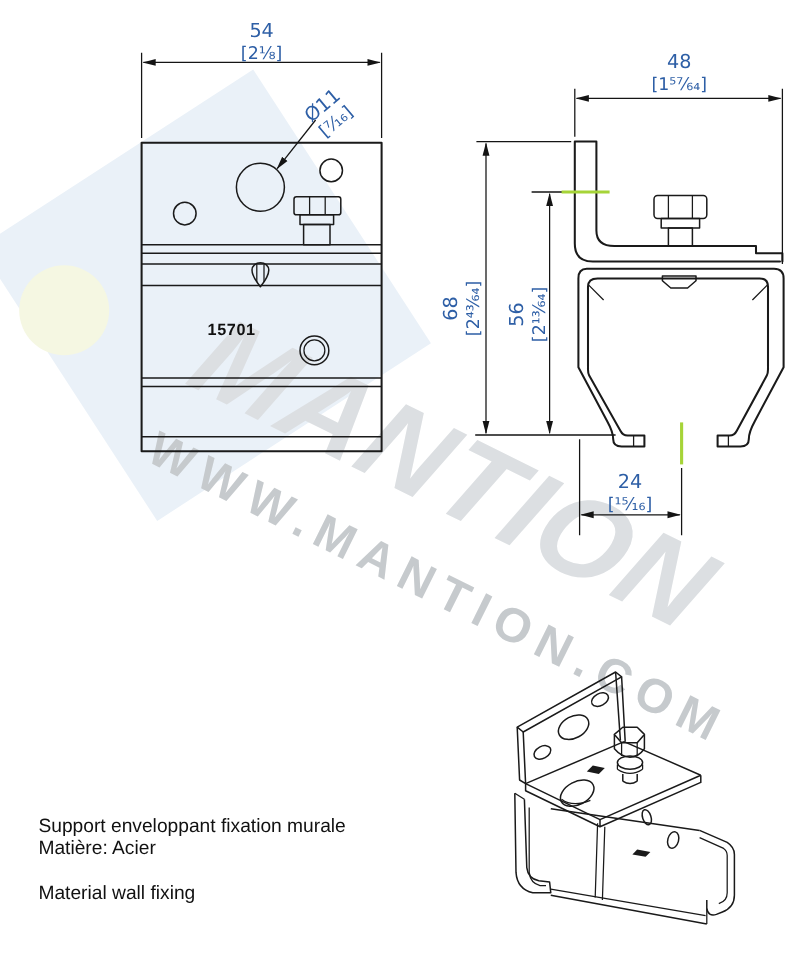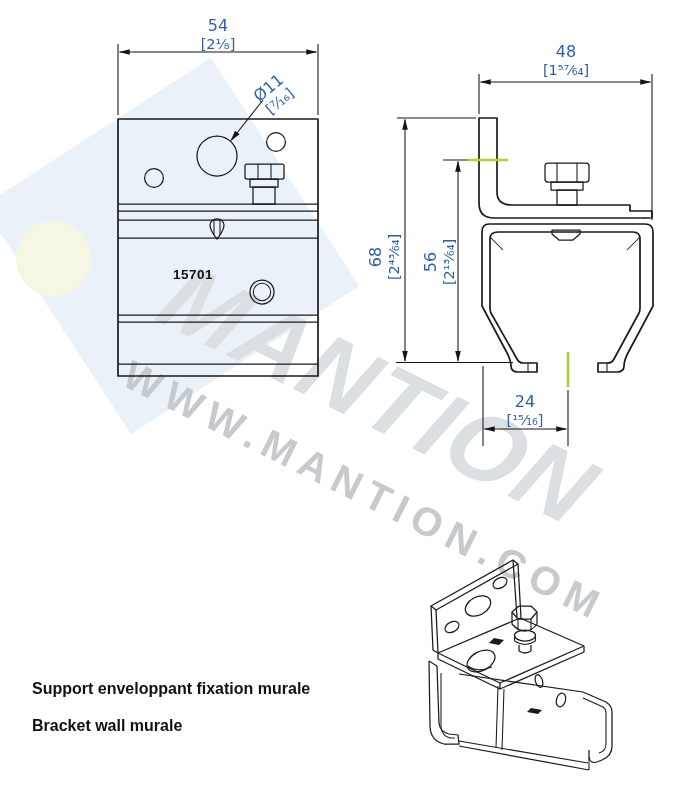--- a/index.html
+++ b/index.html
@@ -22,21 +22,21 @@
   .ml{stroke:#1a1a1a;stroke-width:1.25;fill:none;stroke-linejoin:round;}
   .tl{stroke:#1a1a1a;stroke-width:1.05;fill:none;}
   .dl{stroke:#141414;stroke-width:1.05;fill:none;}
   .grn{stroke:#a6d438;stroke-width:2.6;fill:none;}
   .dim{fill:#2e5fa6;font-family:"DejaVu Sans",sans-serif;font-size:16px;}
   .dim2{font-size:14.5px;}
   .pn{fill:#111;font-weight:bold;font-size:13.5px;letter-spacing:.5px;
       font-family:"Liberation Sans",sans-serif;}
   .blk{fill:#1a1a1a;stroke:none;}
   
-  .desc{position:absolute;left:32px;top:679px;font-size:16px;line-height:19px;color:#111;font-weight:bold;}
+  .desc{position:absolute;left:32px;top:679px;font-size:16px;line-height:19px;color:#111;}
   .desc p{margin:0;}
   .desc p.second{margin-top:18px;}
 </style>
 </head>
 <body>
 
 <div class="canvas">
 
   <div class="wm-square"></div>
   <div class="wm-circle"></div>
@@ -161,16 +161,17 @@
       <path class="ml" d="M583,692 L606,702 Q612,706 612,712 L612,746 Q612,756 602,760 L597,762 Q590,764 589,757 L589,750"></path>
       <path class="tl" d="M583,698 L603,707 Q606,709 606,713 L606,744 Q606,751 599,753 M589,757 L589,770"></path>
       <ellipse class="ml" cx="561" cy="700" rx="4.5" ry="7" transform="rotate(15 561 700)"></ellipse>
       <ellipse class="ml" cx="539" cy="681" rx="3.5" ry="6.5" transform="rotate(-18 539 681)"></ellipse>
       <path class="blk" d="M527,712 l4,-4 l11,2 l-4,4 Z"></path>
     </g>
   </svg>
 
   <div class="desc">
     <p>Support enveloppant fixation murale</p>
-    <p class="second">Bracket wall murale</p>
+    <p>Matière: Acier</p>
+    <p class="second">Material wall fixing</p>
   </div>
 
 </div>
 
 </body></html>

